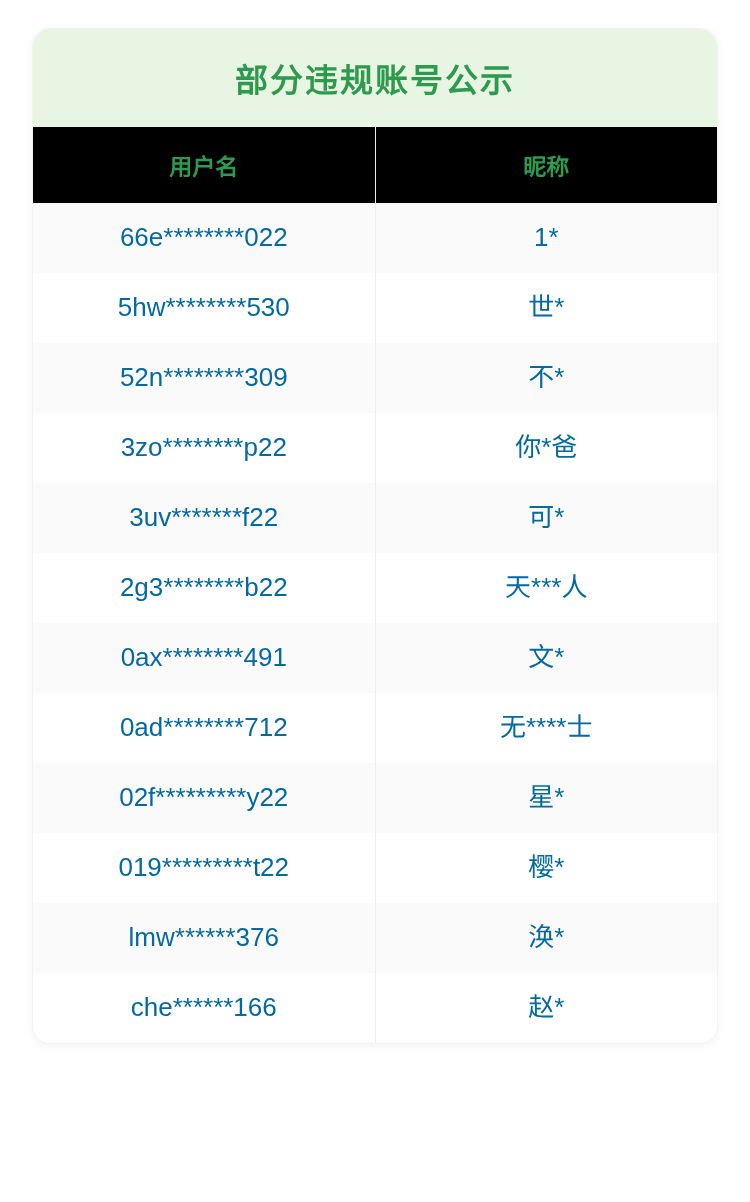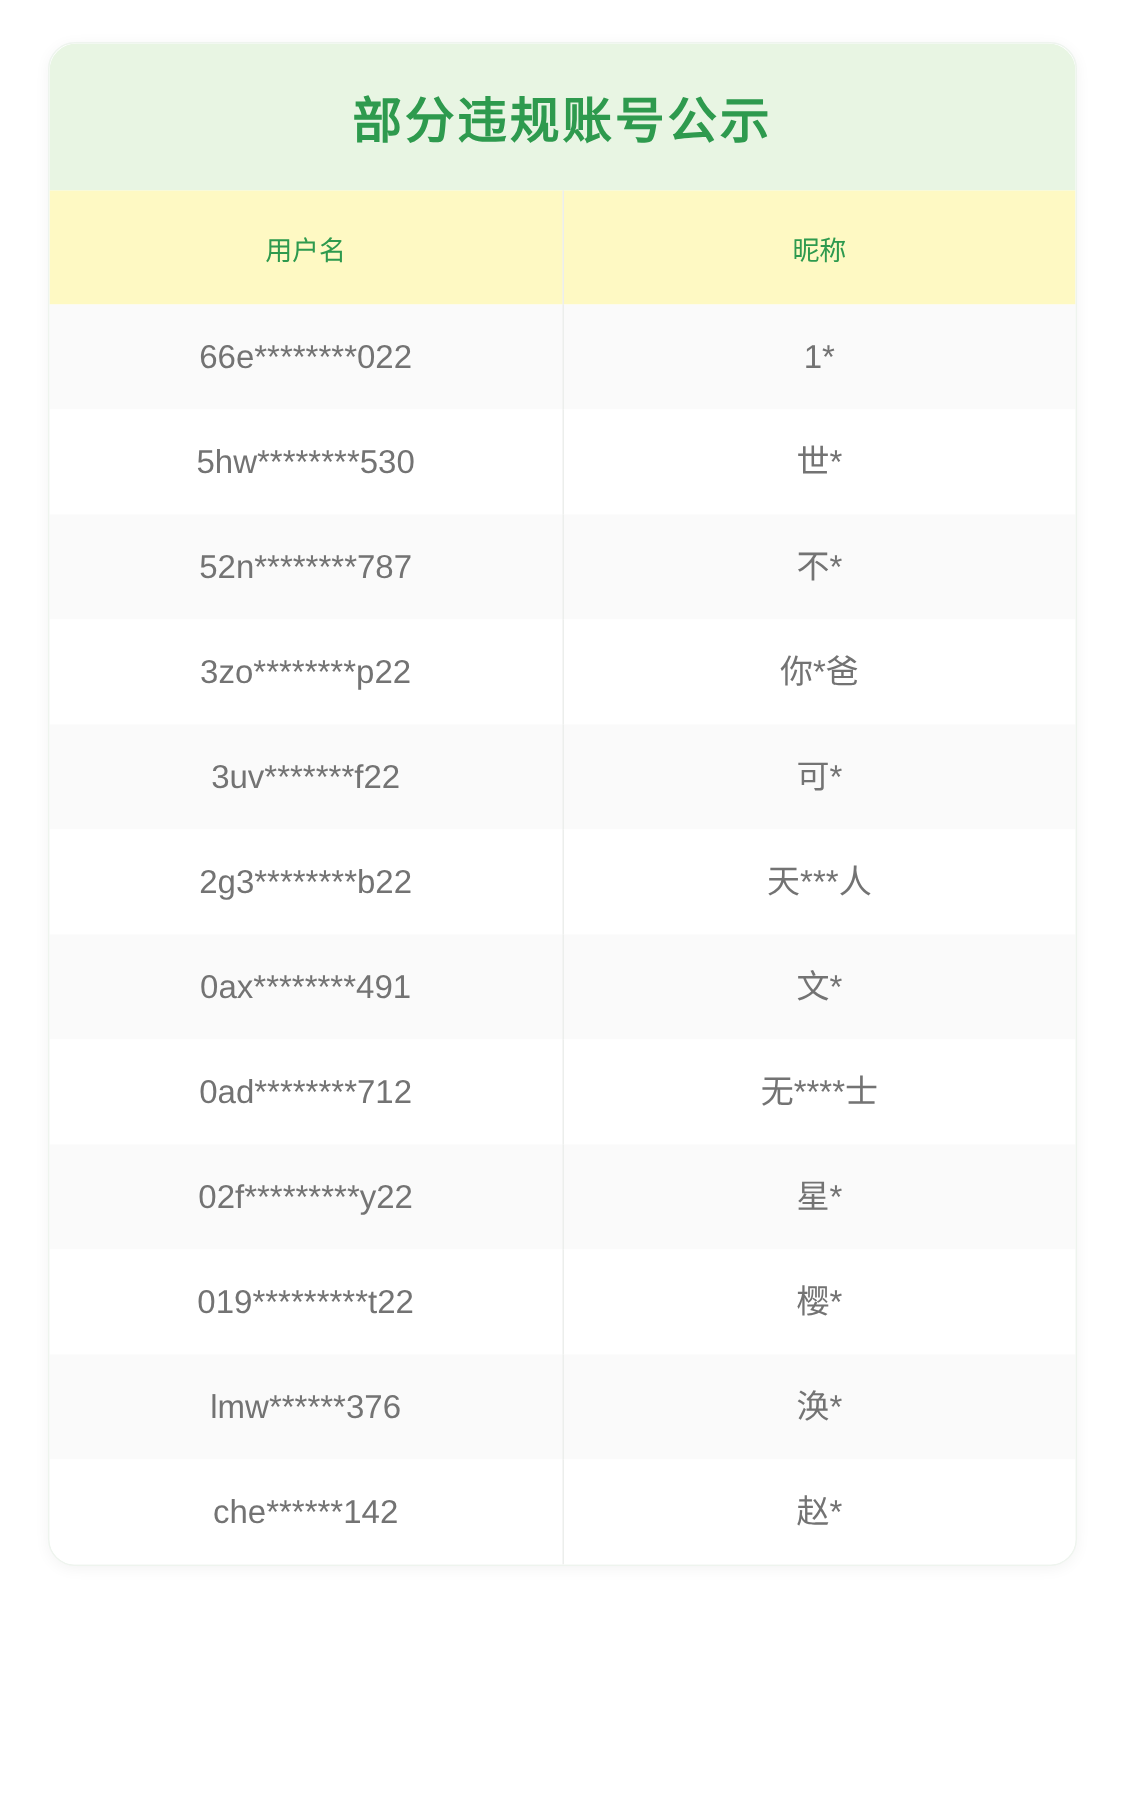--- a/index.html
+++ b/index.html
@@ -51,36 +51,36 @@
     border-collapse: collapse;
     table-layout: fixed;
   }
   table.acct-table col.col-user { width: 50%; }
   table.acct-table col.col-nick { width: 50%; }
 
   table.acct-table th,
   table.acct-table td {
     text-align: center;
     vertical-align: middle;
-    color: #737373;
-    font-size: 22px;
+    color: #0369a1;
+    font-size: 26px;
     height: 70px;
     padding: 0 6px;
     border-right: 1px solid #eceeec;
     font-weight: normal;
   }
   table.acct-table th:last-child,
   table.acct-table td:last-child {
     border-right: none;
   }
   table.acct-table th {
-    font-size: 18px;
-    font-weight: normal;
+    font-size: 23px;
+    font-weight: bold;
     height: 76px;
-    background: #fef9c3;
+    background: #000000;
     color: #2e9a4e;
   }
   table.acct-table tbody tr:nth-child(odd) td {
     background: #fafafa;
   }
   table.acct-table tbody tr:nth-child(even) td {
     background: #ffffff;
   }
   .cell-text {
     display: inline-block;
@@ -109,21 +109,21 @@
       <tbody>
         <tr>
           <td><span class="cell-text">66e********022</span></td>
           <td><span class="cell-text">1*</span></td>
         </tr>
         <tr>
           <td><span class="cell-text">5hw********530</span></td>
           <td><span class="cell-text">世*</span></td>
         </tr>
         <tr>
-          <td><span class="cell-text">52n********787</span></td>
+          <td><span class="cell-text">52n********309</span></td>
           <td><span class="cell-text">不*</span></td>
         </tr>
         <tr>
           <td><span class="cell-text">3zo********p22</span></td>
           <td><span class="cell-text">你*爸</span></td>
         </tr>
         <tr>
           <td><span class="cell-text">3uv*******f22</span></td>
           <td><span class="cell-text">可*</span></td>
         </tr>
@@ -145,19 +145,19 @@
         </tr>
         <tr>
           <td><span class="cell-text">019*********t22</span></td>
           <td><span class="cell-text">樱*</span></td>
         </tr>
         <tr>
           <td><span class="cell-text">lmw******376</span></td>
           <td><span class="cell-text">涣*</span></td>
         </tr>
         <tr>
-          <td><span class="cell-text">che******142</span></td>
+          <td><span class="cell-text">che******166</span></td>
           <td><span class="cell-text">赵*</span></td>
         </tr>
       </tbody>
     </table>
   </div>
 </div>
 
 </body></html>

